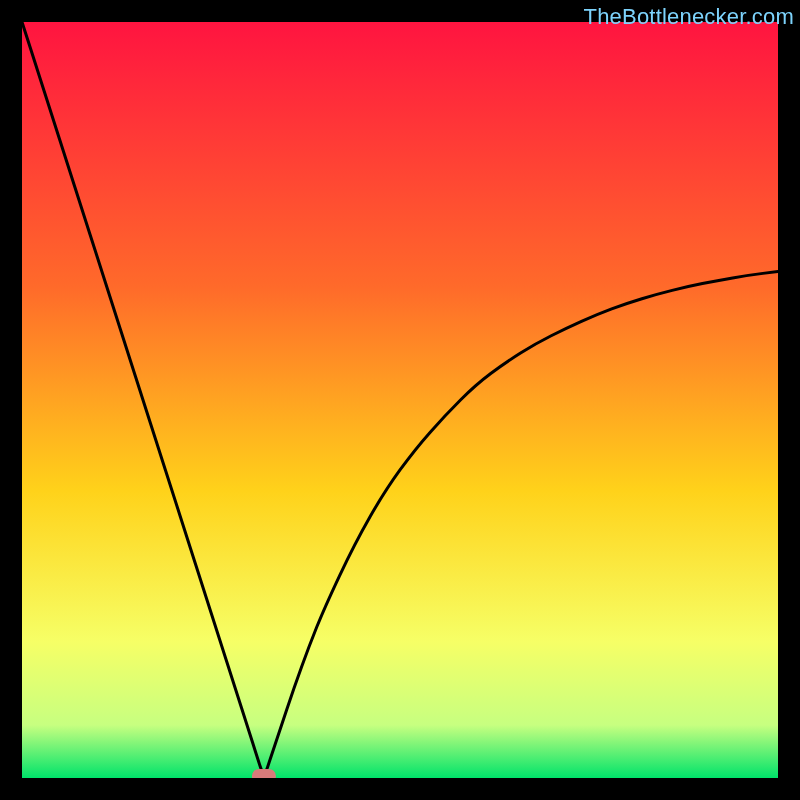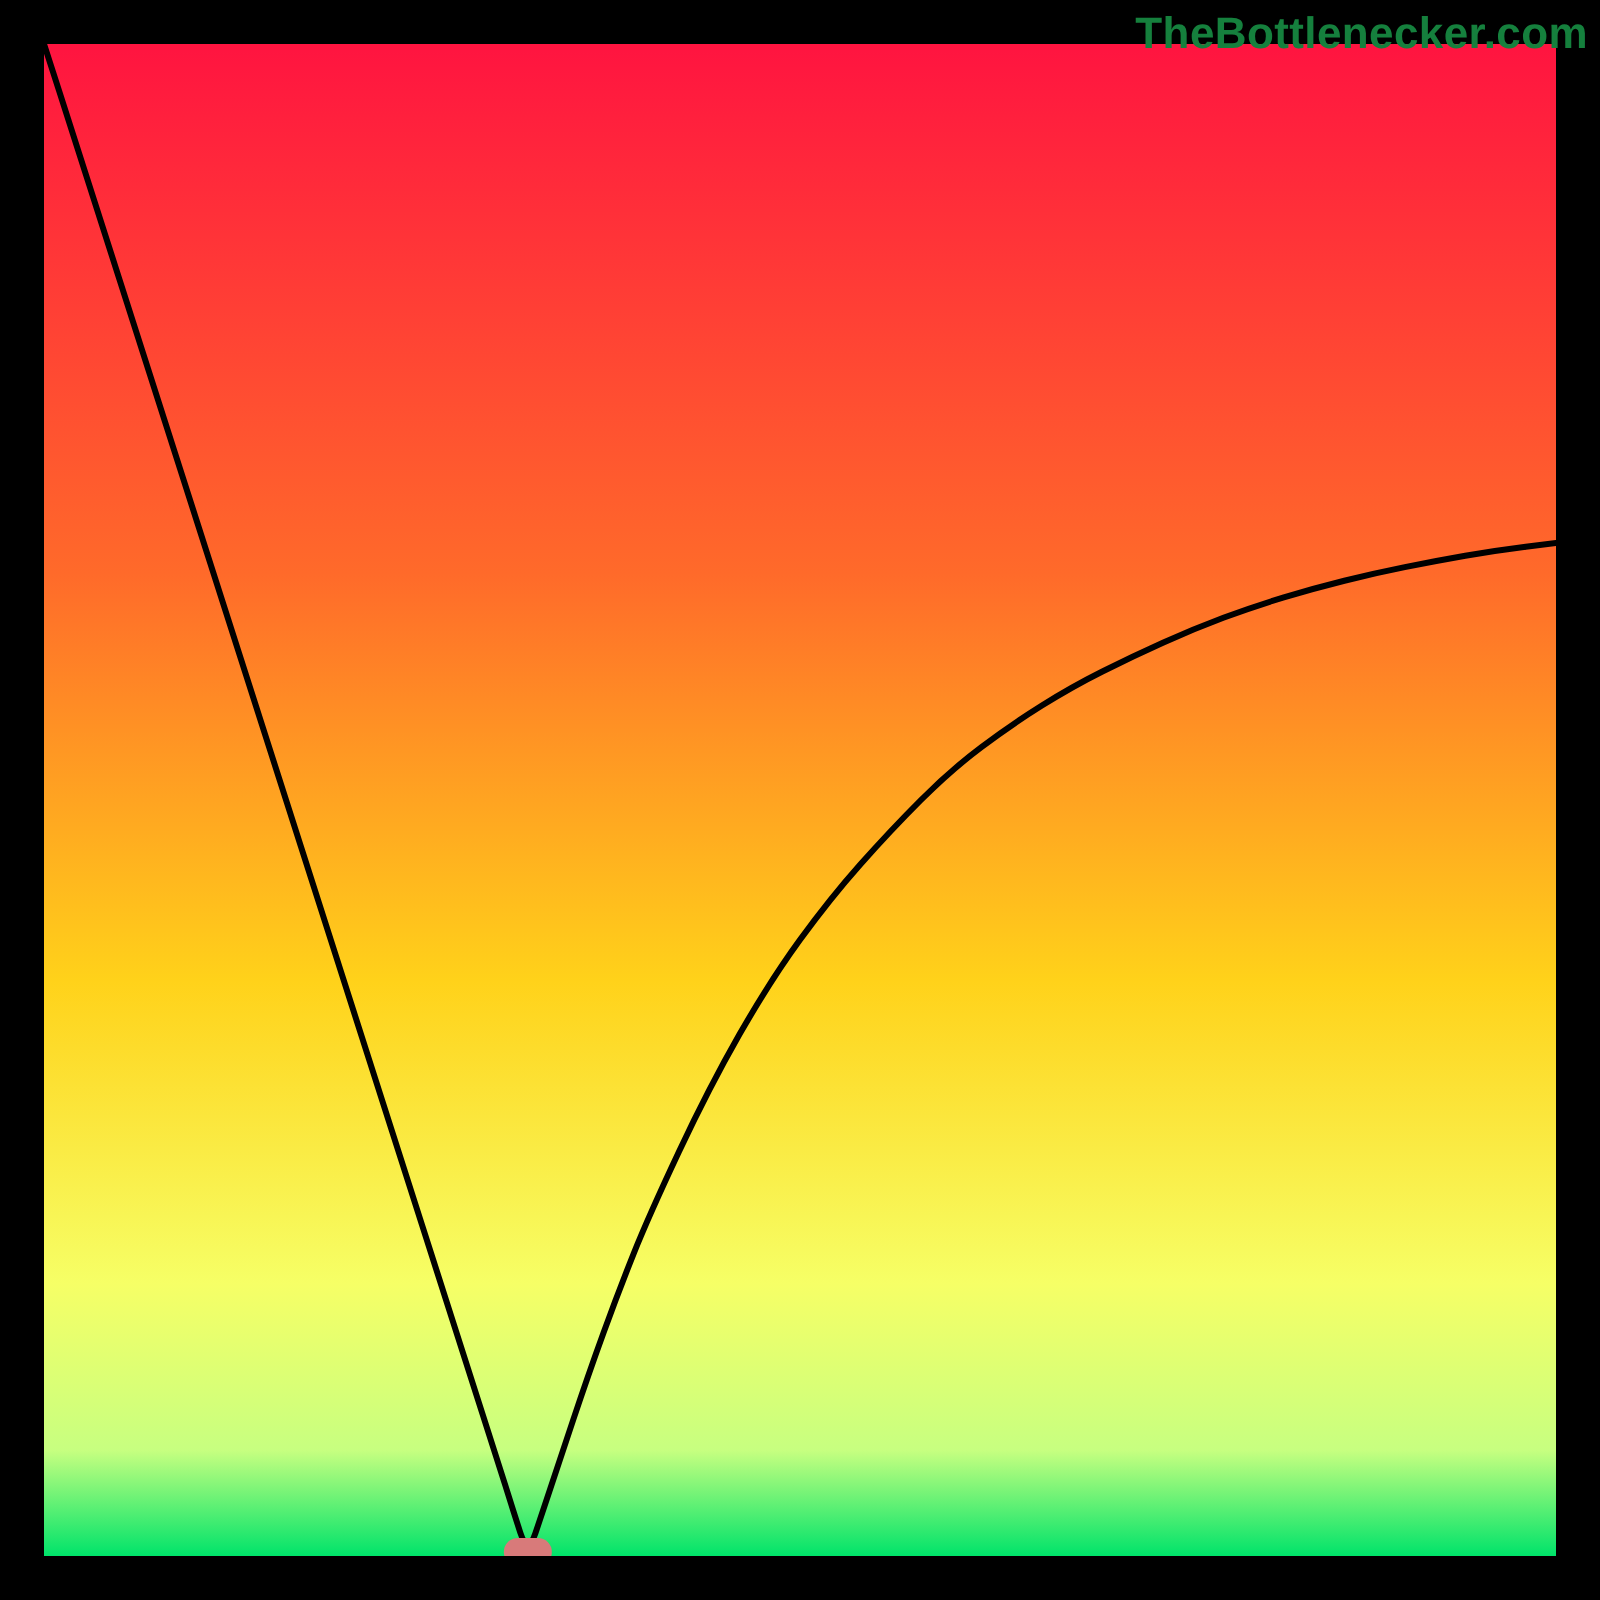--- a/index.html
+++ b/index.html
@@ -23,24 +23,23 @@
     position: absolute;
     left: 0;
     top: 0;
     width: 756px;
     height: 756px;
   }
   .watermark {
     position: absolute;
     top: 4px;
     right: 6px;
-    color: #15803d;
+    color: #7dd3fc;
     font-size: 22px;
     letter-spacing: 0.2px;
-    font-weight: bold;
   }
   svg { display: block; }
 </style>
 </head>
 <body>
 
 <div class="frame">
   <svg class="plot" viewBox="0 0 756 756">
     <defs>
       <linearGradient id="bg" x1="0" y1="0" x2="0" y2="1">

